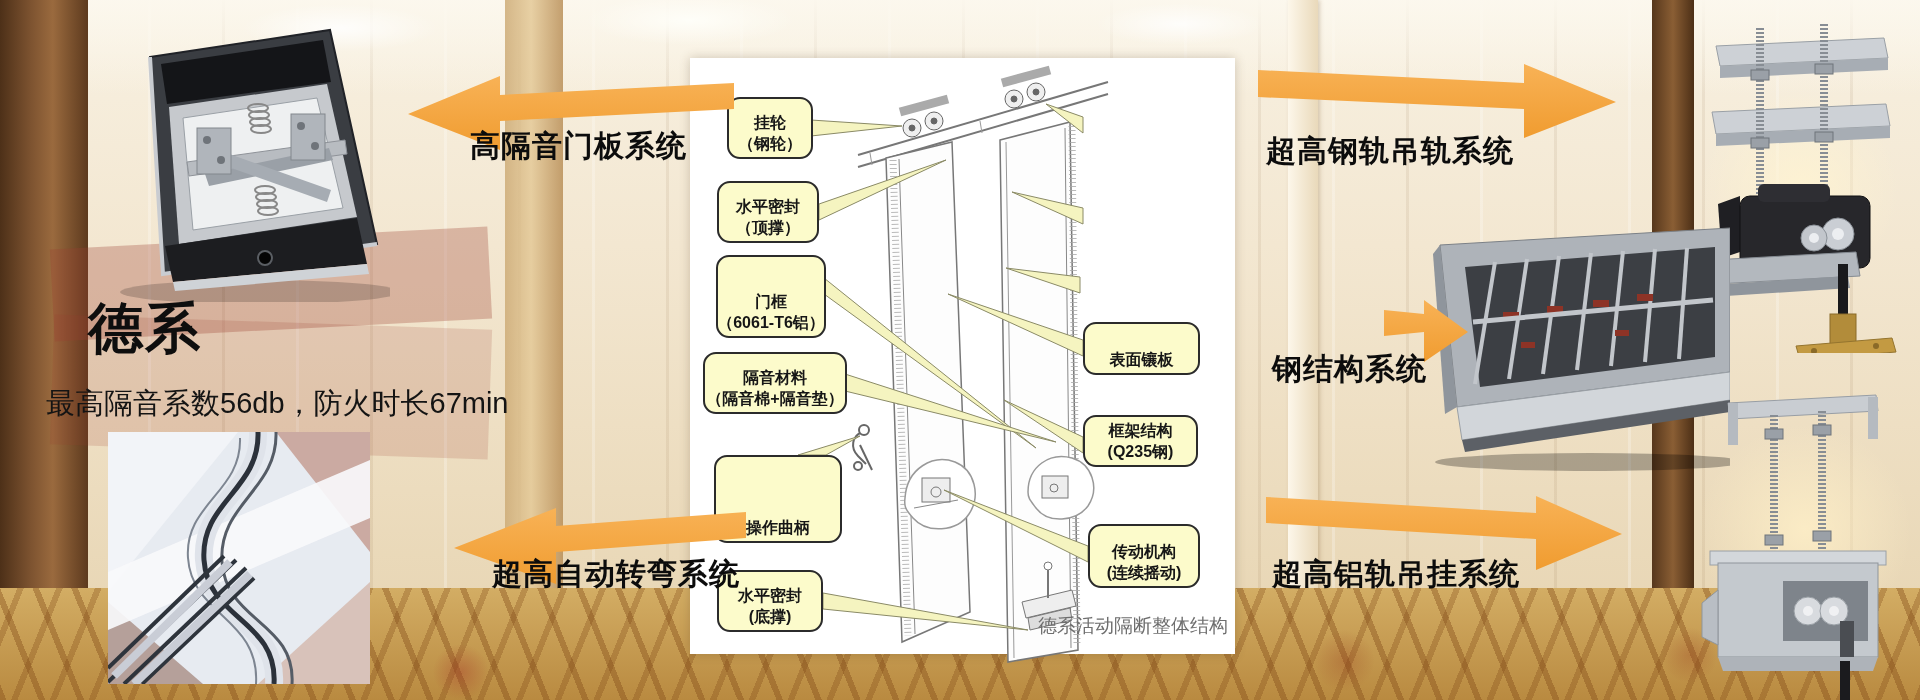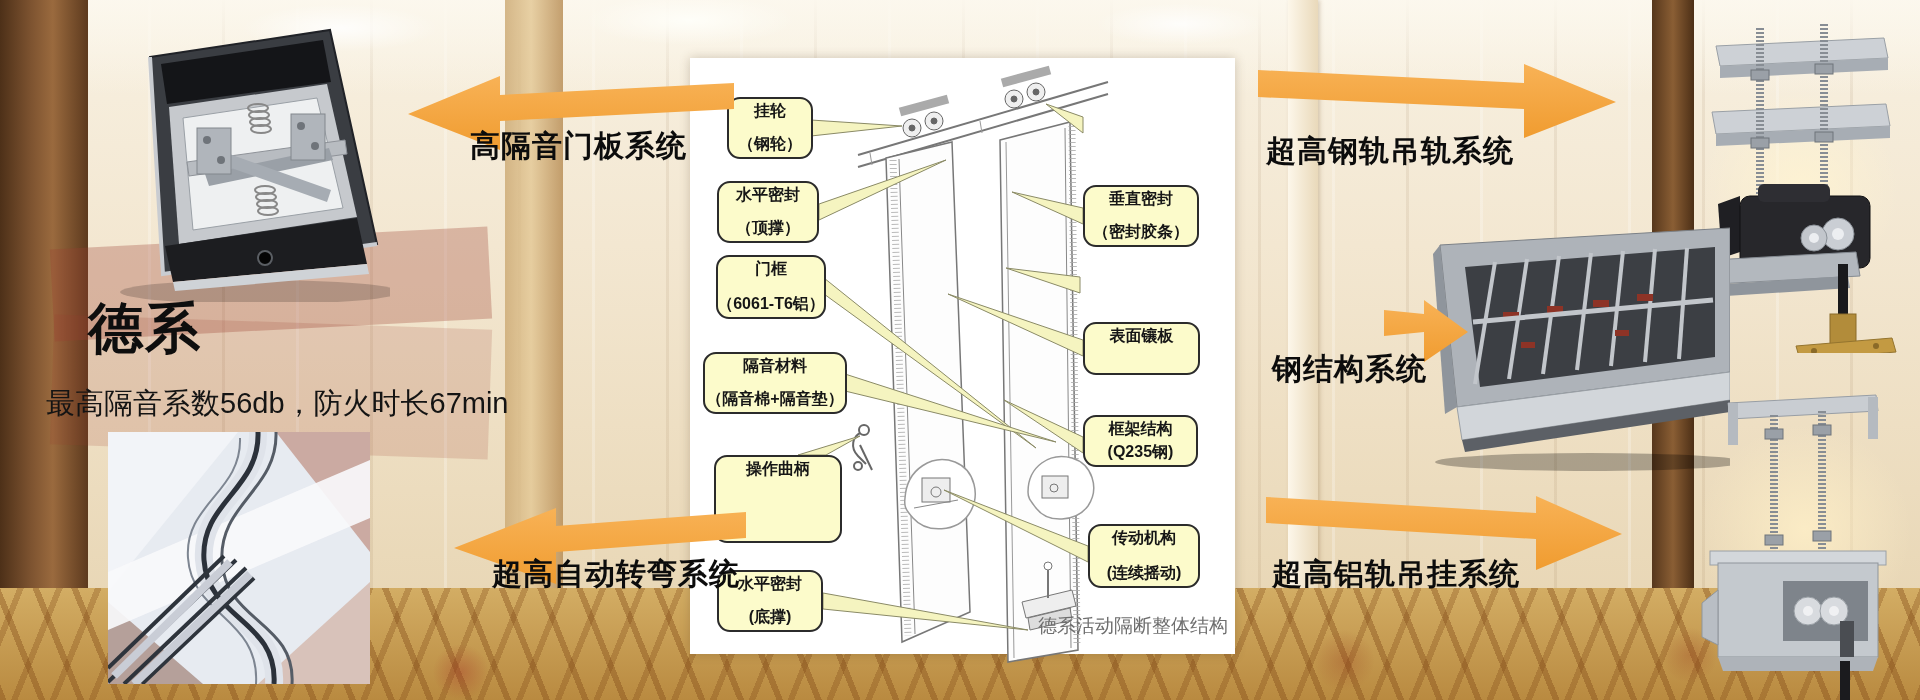--- a/index.html
+++ b/index.html
@@ -54,21 +54,21 @@
       linear-gradient(180deg,#d3ad64,#b98a40);}
   
   .photo{z-index:4;}
   
   .panel{left:690px;top:58px;width:545px;height:596px;background:#ffffff;z-index:5;
     box-shadow:0 0 10px rgba(80,60,30,.25);}
   .scene{left:0;top:0;width:1920px;height:700px;z-index:6;pointer-events:none;}
   .arrows{left:0;top:0;width:1920px;height:700px;z-index:8;pointer-events:none;}
   
   .callout{position:absolute;background:#FCFBCB;border:2px solid #2b2b2b;border-radius:13px;
-    display:flex;flex-direction:column;align-items:center;justify-content:space-between;text-align:center;
+    display:flex;flex-direction:column;align-items:center;justify-content:flex-end;text-align:center;
     font-size:16px;font-weight:600;color:#161616;line-height:1.3;z-index:7;
     padding:2px 8px;box-sizing:border-box;white-space:nowrap;}
   
   .syslabel{position:absolute;font-size:30px;font-weight:800;color:#0c0c0c;z-index:9;
     letter-spacing:1px;white-space:nowrap;text-align:center;}
   .titleblock{left:88px;top:292px;z-index:9;display:flex;align-items:baseline;gap:10px;white-space:nowrap;}
   .brand{font-size:55px;font-weight:900;color:#0e0e0e;letter-spacing:2px;}
   .product{font-size:49px;font-weight:400;color:#0e0e0e;letter-spacing:2px;}
   .subtitle{left:46px;top:384px;z-index:9;font-size:29px;font-weight:400;color:#141414;white-space:nowrap;}
   .caption{left:1038px;top:613px;z-index:7;font-size:19px;color:#6e6e6e;white-space:nowrap;}
@@ -313,40 +313,36 @@
   </svg>
 
   <div class="callout" style="left:727px;top:97px;width:86px;height:62px">
     <div>挂轮</div>
     <div>（钢轮）</div>
   </div>
   <div class="callout" style="left:717px;top:181px;width:102px;height:62px">
     <div>水平密封</div>
     <div>（顶撑）</div>
   </div>
-  <div class="callout" style="left:716px;top:255px;width:110px;height:64px">
+  <div class="callout" style="left:716px;top:255px;width:110px;height:83px">
     <div>门框</div>
     <div>（6061-T6铝）</div>
   </div>
   <div class="callout" style="left:703px;top:352px;width:144px;height:62px">
     <div>隔音材料</div>
     <div>（隔音棉+隔音垫）</div>
   </div>
   <div class="callout" style="left:714px;top:455px;width:128px;height:88px">
     <div>操作曲柄</div>
   </div>
   <div class="callout" style="left:717px;top:570px;width:106px;height:62px">
     <div>水平密封</div>
     <div>(底撑)</div>
   </div>
 
-  <div class="callout" style="left:1083px;top:185px;width:116px;height:62px">
-    <div>垂直密封</div>
-    <div>（密封胶条）</div>
-  </div>
   <div class="callout" style="left:1083px;top:322px;width:117px;height:53px">
     <div>表面镶板</div>
   </div>
   <div class="callout" style="left:1083px;top:415px;width:115px;height:52px">
     <div>框架结构</div>
     <div>(Q235钢)</div>
   </div>
   <div class="callout" style="left:1088px;top:524px;width:112px;height:64px">
     <div>传动机构</div>
     <div>(连续摇动)</div>

